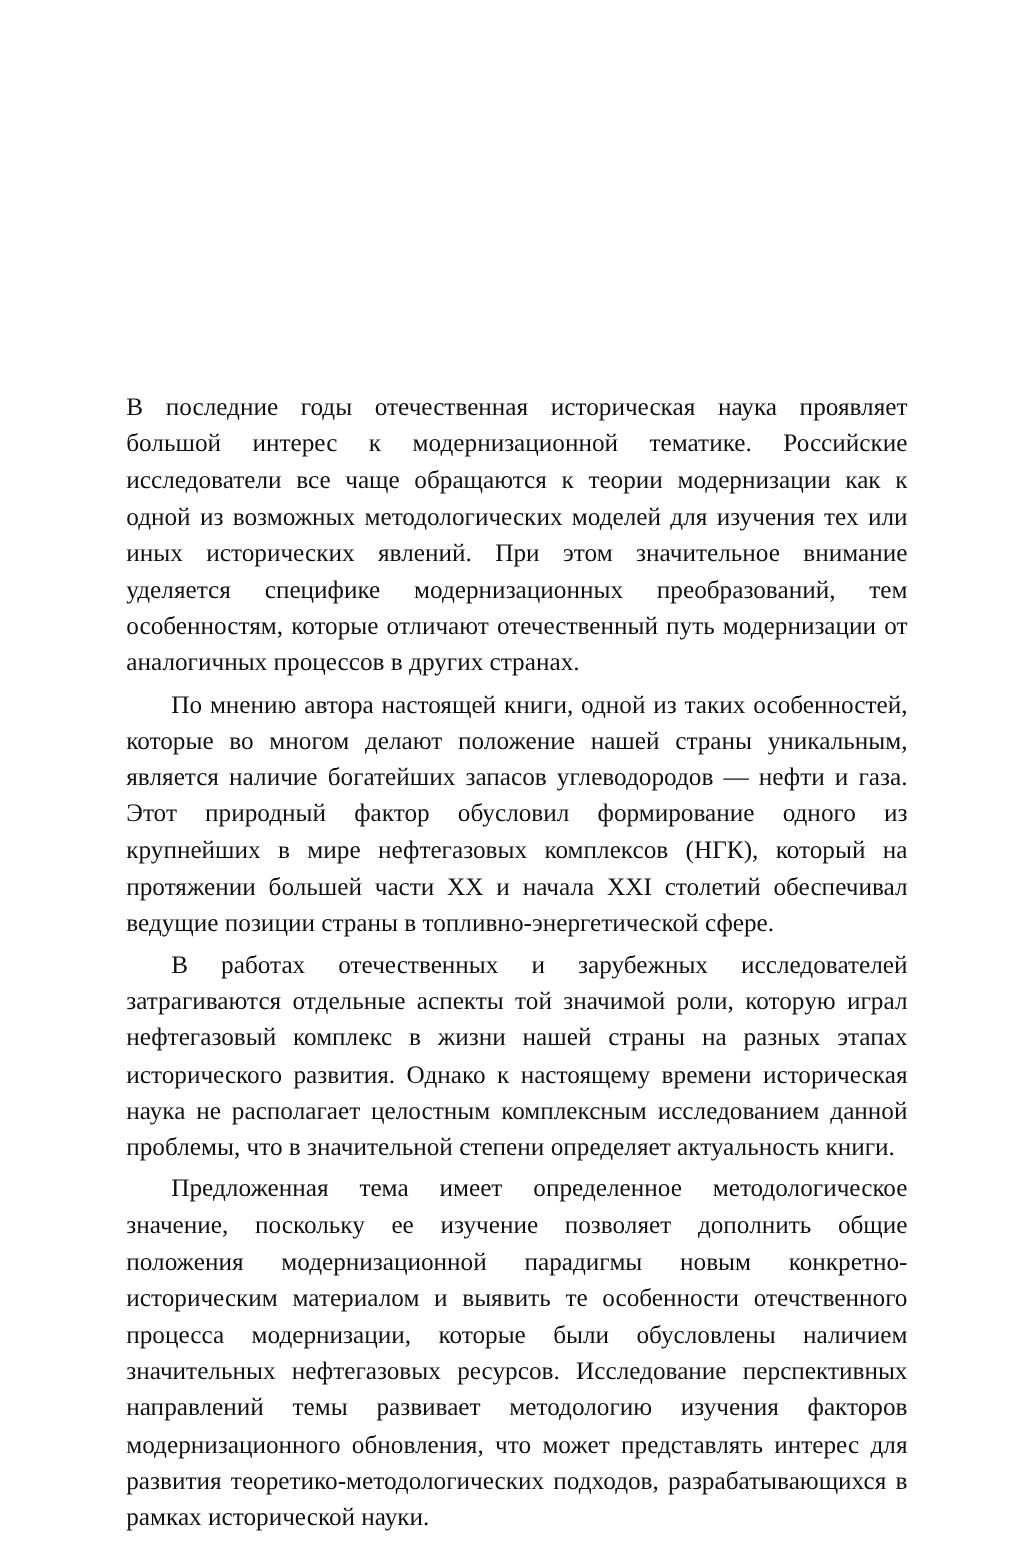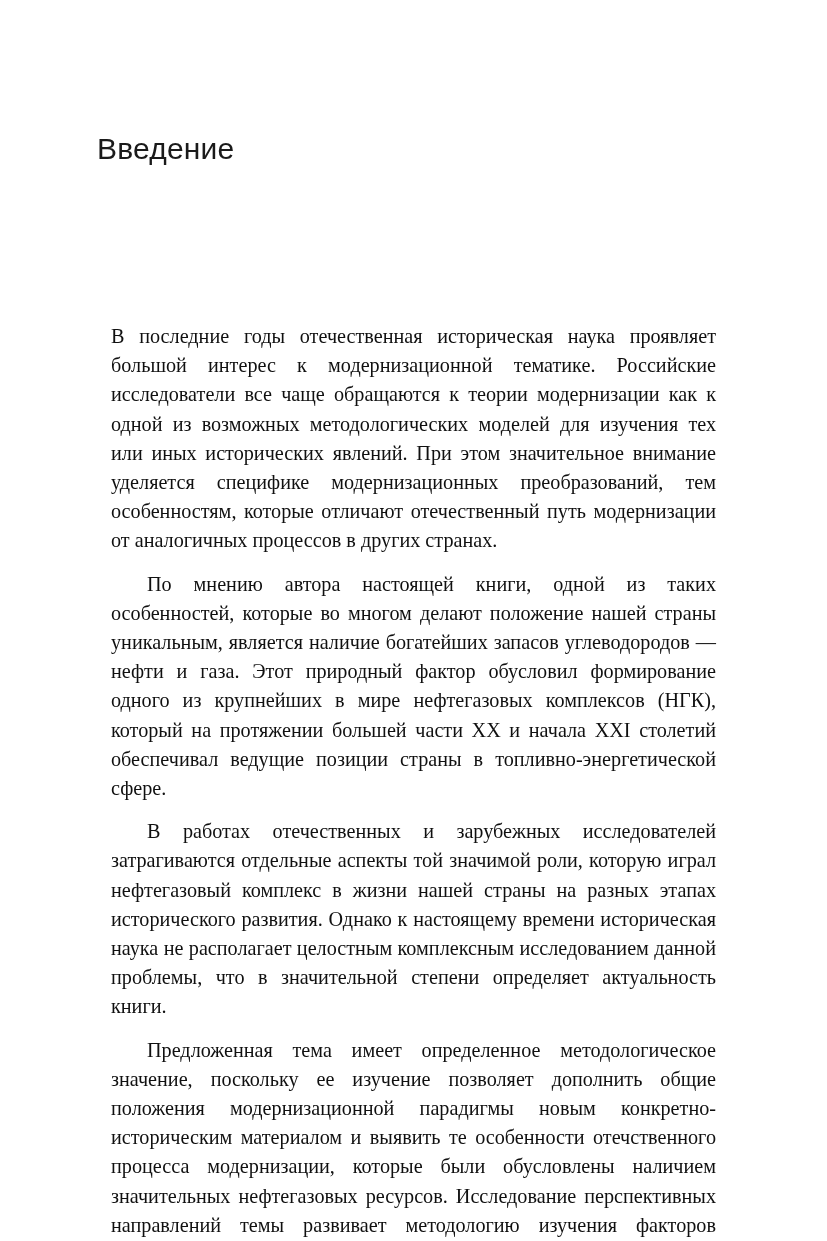--- a/index.html
+++ b/index.html
@@ -31,38 +31,37 @@
     letter-spacing: 0.2px;
     color: #1a1a1a;
   }
   .body-block {
     position: absolute;
     left: 97px;
     top: 308px;
     width: 633px;
   }
   .body-block p {
-    margin: 14px;
+    margin: 4px;
     font-size: 20.2px;
     line-height: 29.2px;
     text-align: justify;
     text-indent: 36px;
     hyphens: manual;
     color: #101010;
   }
   .body-block p.no-indent {
     text-indent: 0;
   }
 </style>
 </head>
 <body>
 
 <div class="page">
 
-  <h1 class="page-title">Введение</h1>
 
   <div class="body-block">
     <p class="no-indent">В последние годы отечественная историческая наука проявляет большой интерес к модернизационной тематике. Российские исследователи все чаще обращаются к теории модернизации как к одной из возможных методологических моделей для изучения тех или иных исторических явлений. При этом значительное внимание уделяется специфике модернизационных преобразований, тем особенностям, которые отличают отечественный путь модернизации от аналогичных процессов в других странах.</p>
     <p>По мнению автора настоящей книги, одной из таких особенностей, которые во многом делают положение нашей страны уникальным, является наличие богатейших запасов углеводородов — нефти и газа. Этот природный фактор обусловил формирование одного из крупнейших в мире нефтегазовых комплексов (НГК), который на протяжении большей части XX и начала XXI столетий обеспечивал ведущие позиции страны в топливно-энергетической сфере.</p>
     <p>В работах отечественных и зарубежных исследователей затрагиваются отдельные аспекты той значимой роли, которую играл нефтегазовый комплекс в жизни нашей страны на разных этапах исторического развития. Однако к настоящему времени историческая наука не располагает целостным комплексным исследованием данной проблемы, что в значительной степени определяет актуальность книги.</p>
     <p>Предложенная тема имеет определенное методологическое значение, поскольку ее изучение позволяет дополнить общие положения модернизационной парадигмы новым конкретно-историческим материалом и выявить те особенности отечственного процесса модернизации, которые были обусловлены наличием значительных нефтегазовых ресурсов. Исследование перспективных направлений темы развивает методологию изучения факторов модернизационного обновления, что может представлять интерес для развития теоретико-методологических подходов, разрабатывающихся в рамках исторической науки.</p>
   </div>
 
 </div>
 

